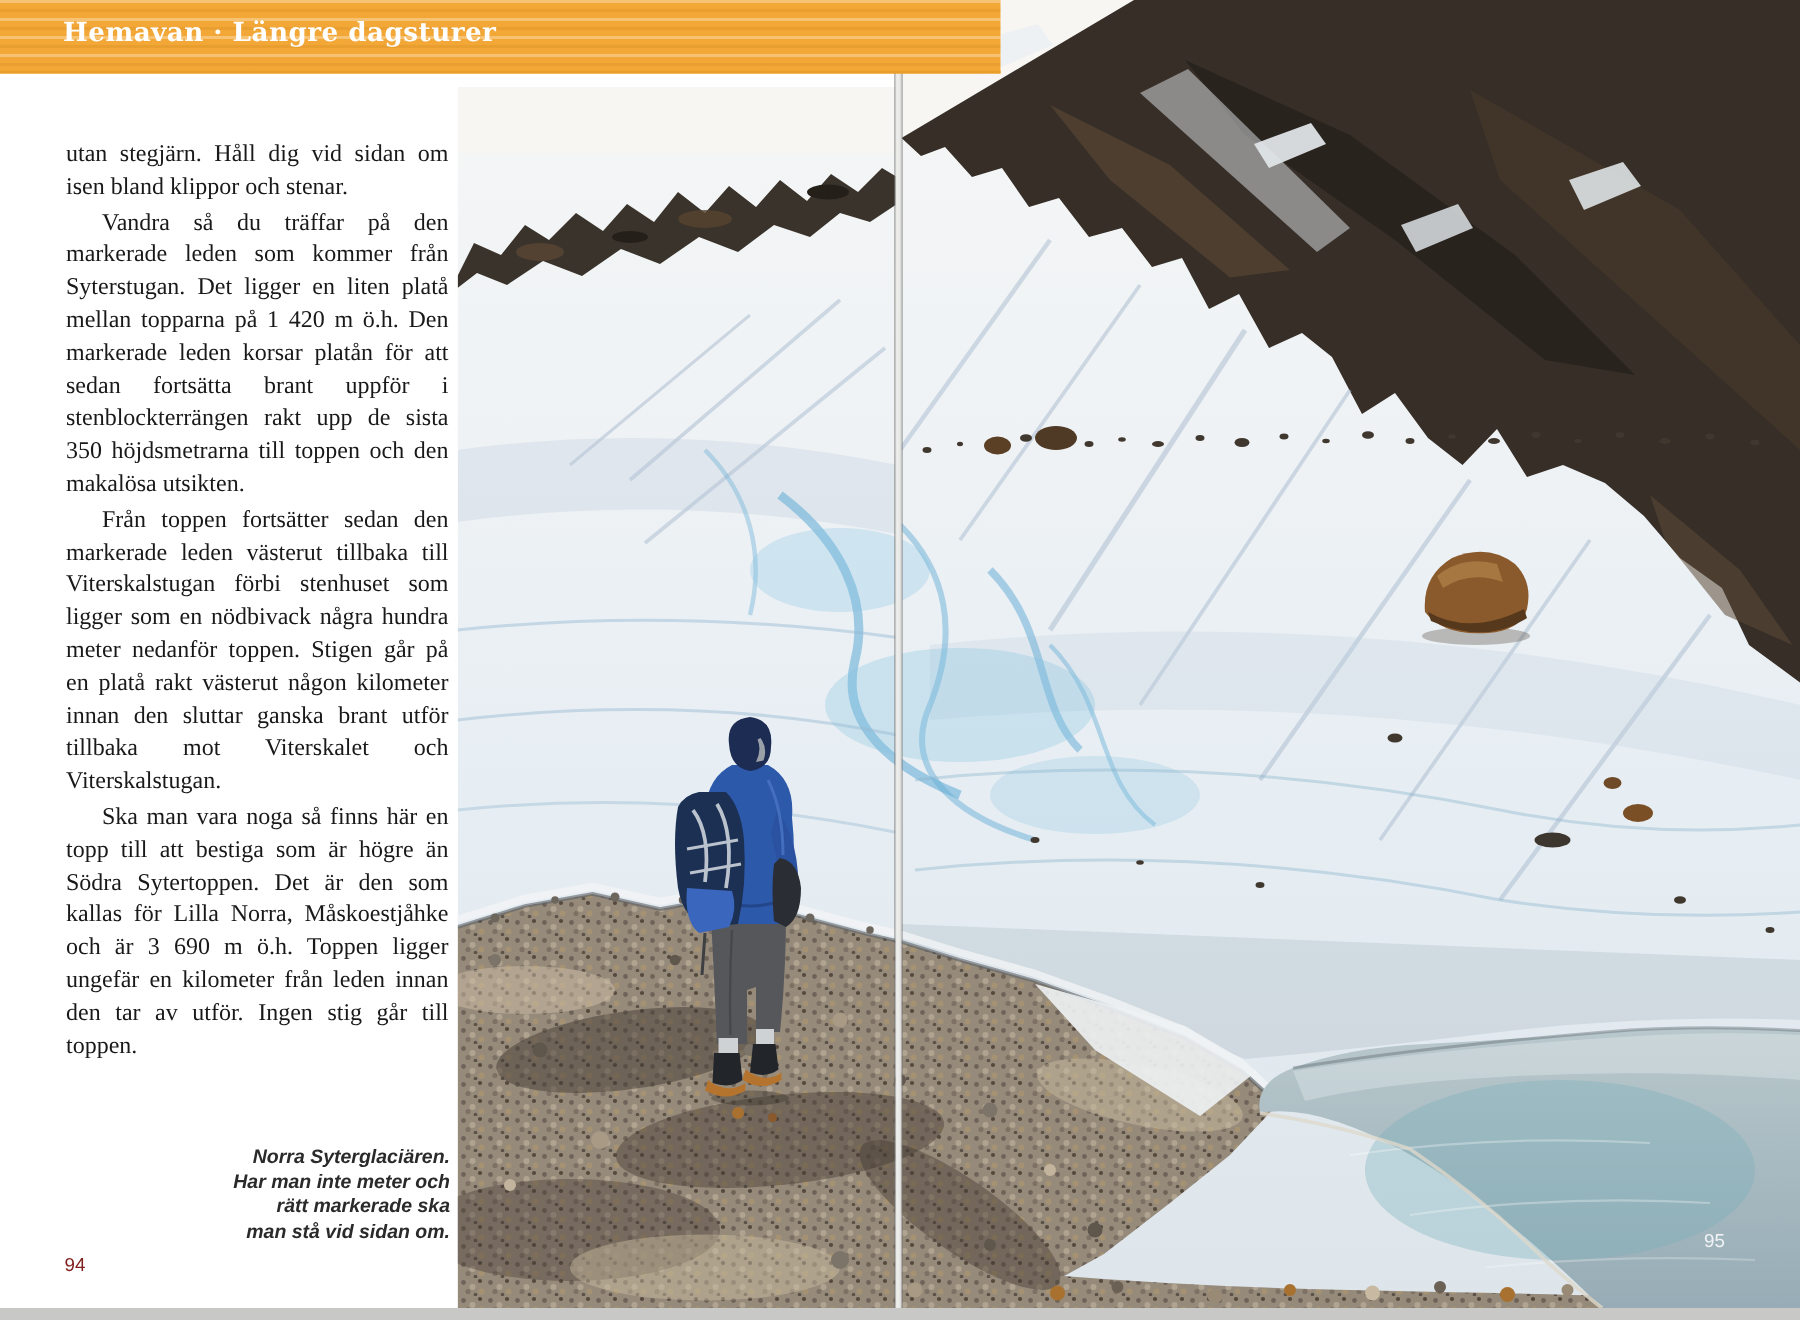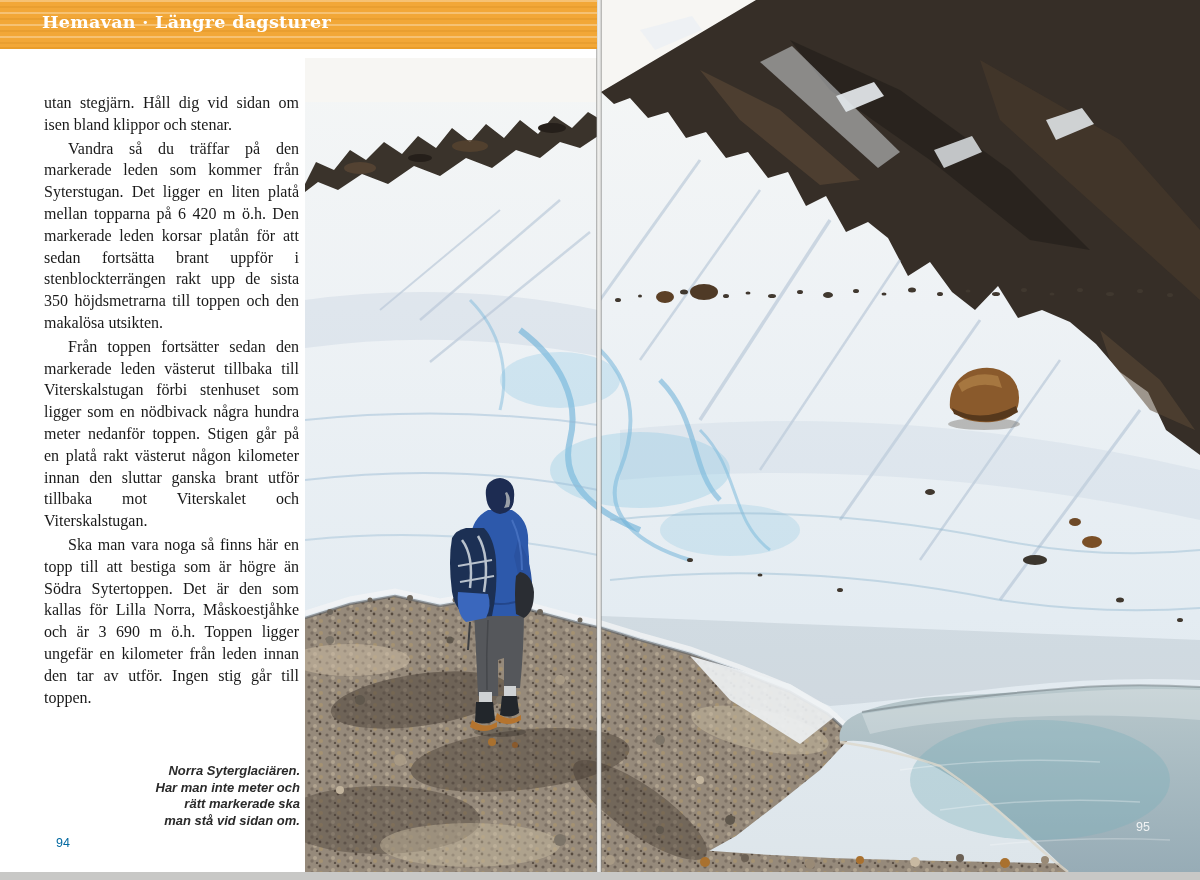--- a/index.html
+++ b/index.html
@@ -2,21 +2,21 @@
 <html><head>
 <meta charset="utf-8">
 <style>
   html,body { margin:0; padding:0; background:#ffffff; }
   .spread {
     position:relative; width:1200px; height:880px; overflow:hidden;
     background:#ffffff; font-family:"Liberation Serif", serif;
   }
   
   .header-band {
-    position:absolute; left:0; top:0; width:597px; height:47px;
+    position:absolute; left:0; top:0; width:667px; height:47px;
     background:
       repeating-linear-gradient(180deg,
         rgba(255,255,255,0.30) 0px, rgba(255,255,255,0.30) 2px,
         rgba(255,255,255,0)    2px, rgba(255,255,255,0)    6px,
         rgba(186,116,12,0.16)  6px, rgba(186,116,12,0.16)  8px,
         rgba(255,255,255,0)    8px, rgba(255,255,255,0)   12px),
       #f2a737;
     border-bottom:2px solid #e99d2b;
   }
   .header-title {
@@ -34,21 +34,21 @@
   .text-col p.ind { text-indent:24px; }
   
   .caption {
     position:absolute; left:100px; top:763px; width:200px;
     text-align:right; font-family:Liberation Sans, sans-serif;
     font-style:italic; font-weight:bold; font-size:13px;
     line-height:16.5px; color:#2a2a2a;
   }
   
   .pagenum { font-family:"Liberation Sans", sans-serif; font-size:12.5px; position:absolute; z-index:4; }
-  .pagenum-left  { left:56px;  top:836px; color:#0369a1; }
+  .pagenum-left  { left:43px;  top:836px; color:#7f1d1d; }
   .pagenum-right { left:1136px; top:804px; color:#f1f3f4;margin-top:16px; }
   
   .photo-svg { position:absolute; left:0; top:0; z-index:1; }
   .text-layer { position:absolute; left:0; top:0; width:1200px; height:880px; z-index:2; pointer-events:none; }
   .bottom-edge {
     position:absolute; left:0; top:872px; width:1200px; height:8px;
     background:#c8c8c6; z-index:3;
   }
 </style>
 </head>
@@ -296,21 +296,21 @@
     <rect x="596" y="0" width="6" height="872" fill="url(#spineg)" opacity="0.9"></rect>
   </svg>
 
   <div class="text-layer">
     <div class="header-band">
       <span class="header-title">Hemavan · Längre dagsturer</span>
     </div>
 
     <div class="text-col">
       <p>utan stegjärn. Håll dig vid sidan om isen bland klippor och stenar.</p>
-      <p class="ind">Vandra så du träffar på den markerade leden som kommer från Syterstugan. Det ligger en liten platå mellan topparna på 6 420 m ö.h. Den markerade leden korsar platån för att sedan fortsätta brant uppför i stenblockterrängen rakt upp de sista 350 höjdsmetrarna till toppen och den makalösa utsikten.</p>
+      <p class="ind">Vandra så du träffar på den markerade leden som kommer från Syterstugan. Det ligger en liten platå mellan topparna på 1 420 m ö.h. Den markerade leden korsar platån för att sedan fortsätta brant uppför i stenblockterrängen rakt upp de sista 350 höjdsmetrarna till toppen och den makalösa utsikten.</p>
       <p class="ind">Från toppen fortsätter sedan den markerade leden västerut tillbaka till Viterskalstugan förbi stenhuset som ligger som en nödbivack några hundra meter nedanför toppen. Stigen går på en platå rakt västerut någon kilometer innan den sluttar ganska brant utför tillbaka mot Viterskalet och Viterskalstugan.</p>
       <p class="ind">Ska man vara noga så finns här en topp till att bestiga som är högre än Södra Sytertoppen. Det är den som kallas för Lilla Norra, Måskoestjåhke och är 3 690 m ö.h. Toppen ligger ungefär en kilometer från leden innan den tar av utför. Ingen stig går till toppen.</p>
     </div>
 
     <div class="caption">
       <div>Norra Syterglaciären.</div>
       <div>Har man inte meter och</div>
       <div>rätt markerade ska</div>
       <div>man stå vid sidan om.</div>
     </div>

